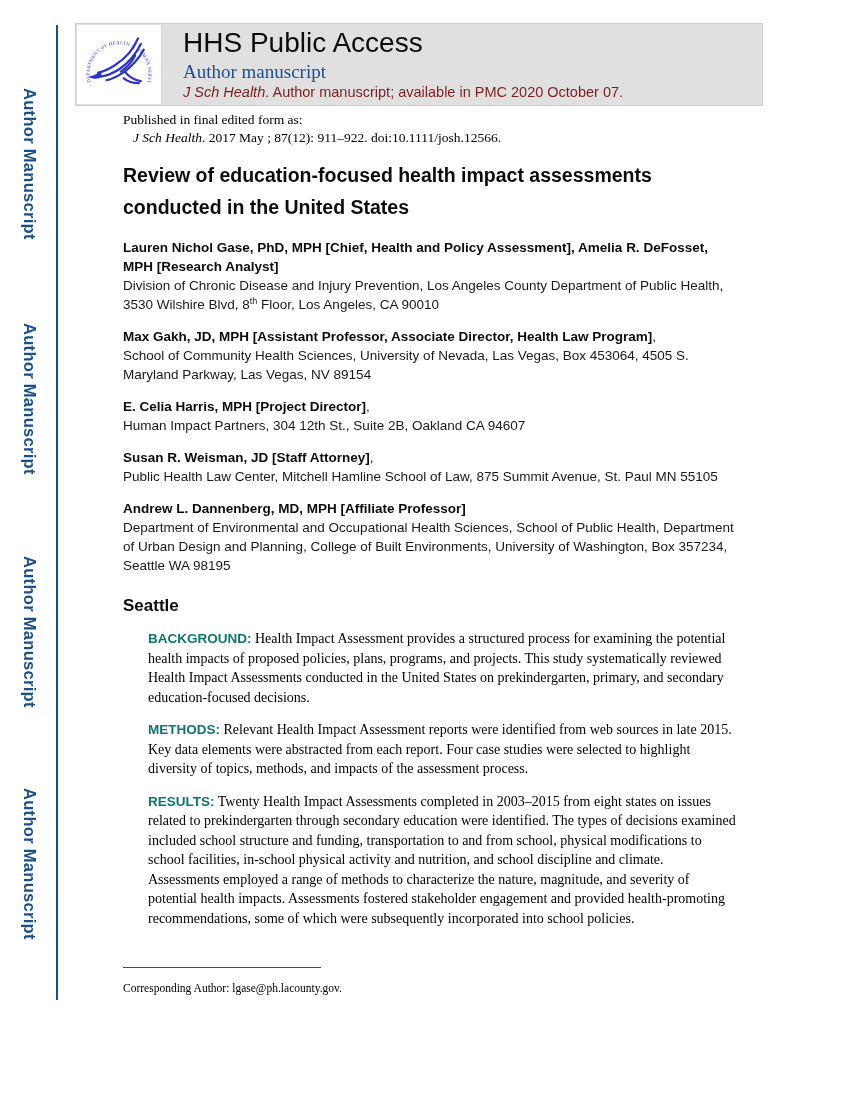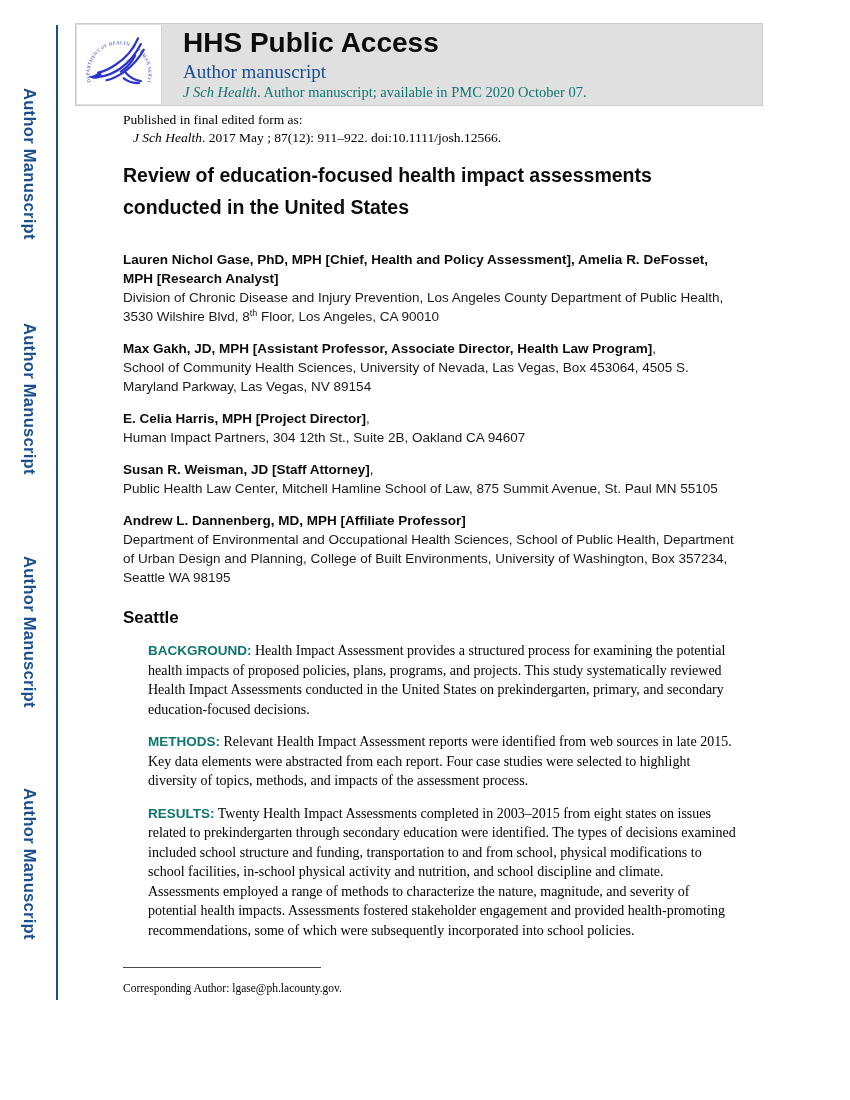--- a/index.html
+++ b/index.html
@@ -46,36 +46,36 @@
     position: absolute;
     left: 1px; top: 1px; bottom: 1px;
     width: 85px;
     background: #ffffff;
     border-right: 1px solid #d5d5d5;
     display: flex; align-items: center; justify-content: center;
   }
   .band-text { position: absolute; left: 107px; top: 2px; right: 8px; }
   .hhs-title {
     font-family: "Liberation Sans", sans-serif;
-    font-weight: bold;
+    font-weight: normal;
     font-size: 28px;
     line-height: 34px;
     color: #0c0c0c;
   }
   .hhs-sub {
     font-family: "Liberation Serif", serif;
     font-size: 19px;
     line-height: 23px;
     color: #1a4f8e;
   }
   .hhs-avail {
-    font-family: Liberation Serif, serif;
+    font-family: Liberation Sans, sans-serif;
     font-size: 14.5px;
     line-height: 19px;
-    color: #0f766e;
+    color: #7f1d1d;
   }
   .hhs-avail .jrnl { font-style: italic; }
 
   
   .content {
     position: absolute;
     left: 123px; top: 111px;
     width: 614px;
   }
   .cite {
@@ -90,21 +90,21 @@
   .article-title {
     margin-top: 12px;
     max-width: 575px;
     font-family: "Liberation Sans", sans-serif;
     font-weight: bold;
     font-size: 19.5px;
     line-height: 32px;
     color: #0c0c0c;
   }
 
-  .authors { margin-top: 27px; }
+  .authors { margin-top: 15px; }
   .author-block { margin-bottom: 13px; }
   .author-block p {
     font-family: "Liberation Sans", sans-serif;
     font-size: 13.5px;
     line-height: 19px;
     color: #1a1a1a;
   }
   .author-block .au-names b { font-weight: bold; color: #0c0c0c; }
   .author-block sup { font-size: 9px; vertical-align: super; line-height: 0; }
 

